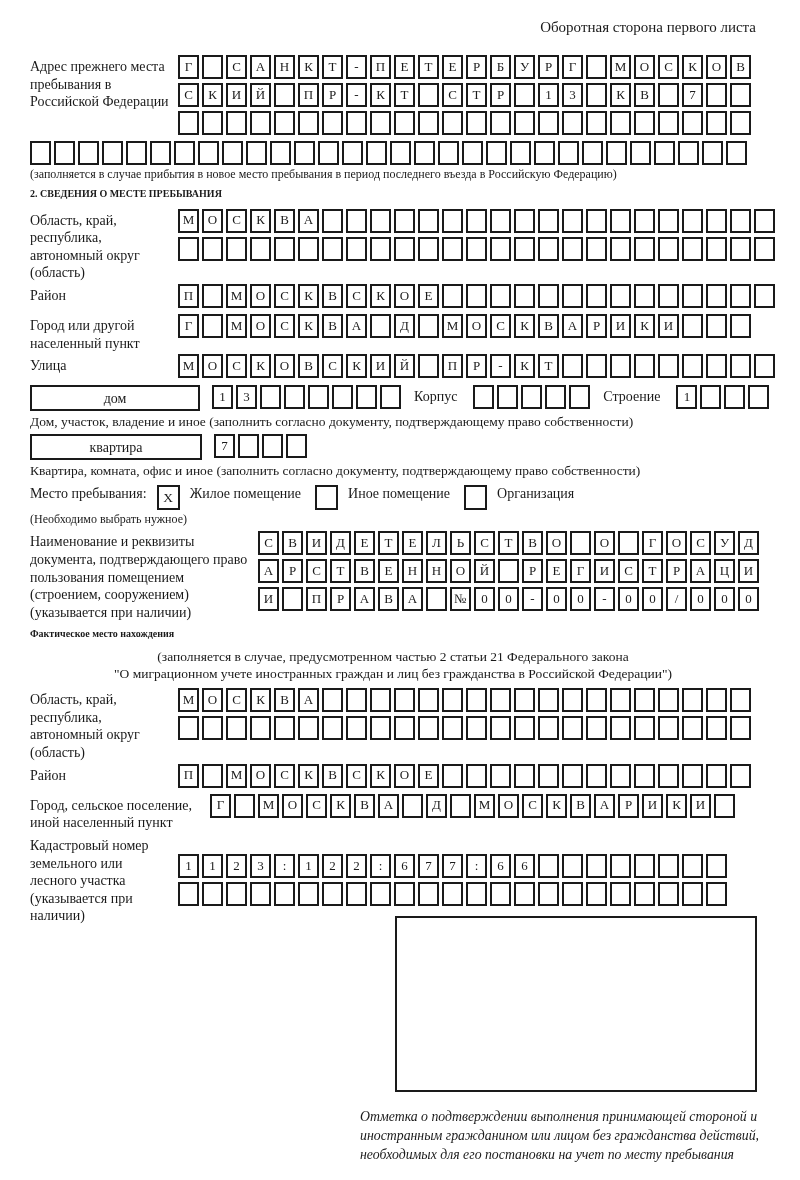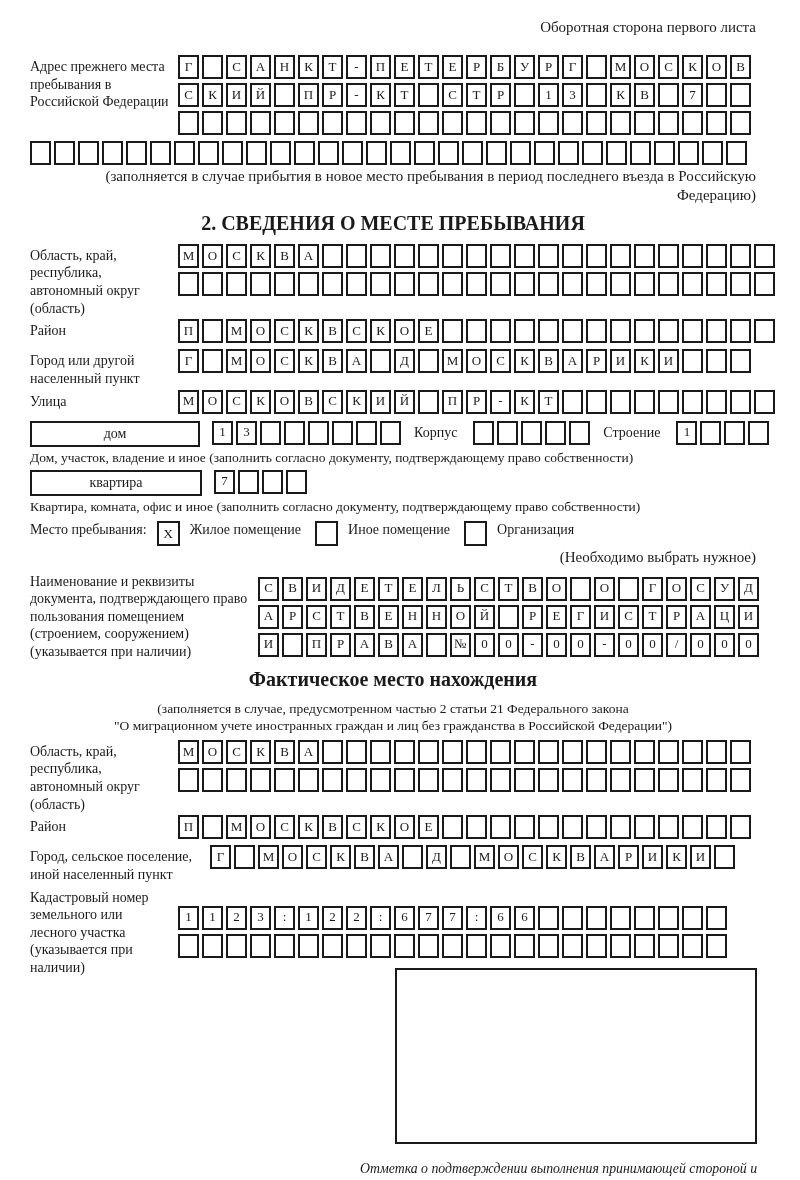--- a/index.html
+++ b/index.html
@@ -20,42 +20,42 @@
 
   .grid { display: flex; margin-bottom: 4px; }
   .cell {
     flex: 0 0 auto; width: 21px; height: 24px;
     border: 2px solid #1a1a1a; margin-right: 3px;
     display: flex; align-items: center; justify-content: center;
     font-size: 13px;
   }
   .grid-full { display: flex; margin-bottom: 2px; }
 
-  .note-center { text-align: right; font-size: 15px; margin-bottom: 4px; }
+  .note-center { text-align: left; font-size: 12px; margin-bottom: 4px; }
   .note-left { font-size: 13.5px; margin: 1px 0 4px 0; }
-  .sec-title { text-align: center; font-weight: bold; font-size: 20px; margin: 6px 0 8px 0; }
+  .sec-title { text-align: left; font-weight: bold; font-size: 10px; margin: 6px 0 8px 0; }
 
   .fieldbox {
     border: 2px solid #1a1a1a; height: 26px;
     display: flex; align-items: center; justify-content: center;
     flex: 0 0 auto; font-size: 14px;
   }
   .fieldbox.dom { width: 170px; margin-right: 12px; }
   .fieldbox.kvart { width: 172px; margin-right: 12px; }
   .inline-lbl { padding: 3px 16px 0 10px; flex: 0 0 auto; }
 
   .chk-row { display: flex; align-items: flex-start; margin: 6px 0 2px 0; }
   .chk {
     width: 23px; height: 25px; border: 2px solid #1a1a1a;
     display: flex; align-items: center; justify-content: center;
     font-size: 13.5px; flex: 0 0 auto;
   }
   .chk-lbl { padding: 0 14px 0 10px; }
 
-  .doc-row { display: flex; align-items: flex-end; }
+  .doc-row { display: flex; align-items: flex-start; }
   .doc-lbl { flex: 0 0 228px; padding-top: 2px; padding-right: 8px; }
 
   .fact-note { text-align: center; font-size: 13.5px; }
   .row-kad .lbl { height: 56px; overflow: visible; }
 
   .stamp-box {
     width: 362px; height: 176px; border: 2px solid #1a1a1a;
     margin-left: 365px; margin-top: 6px;
   }
   .stamp-cap {

